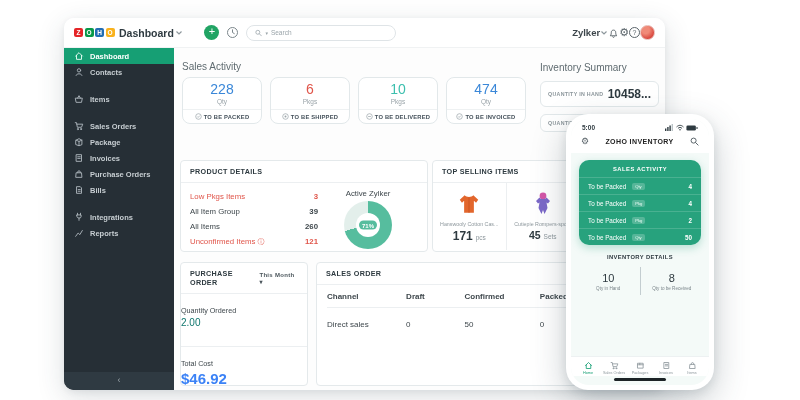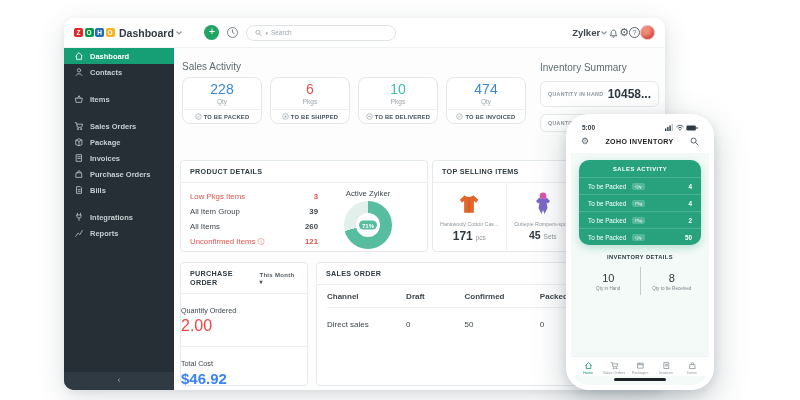--- a/index.html
+++ b/index.html
@@ -82,21 +82,21 @@
   .ts-name { font-size:5.3px; color:#8d979c; white-space:nowrap; overflow:hidden; }
   .ts-qty { margin-top:2px; font-size:10.5px; font-weight:bold; color:#2e3a40; }
   .ts-qty span { font-size:6.5px; font-weight:normal; color:#8d979c; }
 
   
   .po-panel { left:6px; top:214px; width:128px; height:124px; }
   .po-period { font-size:6px; color:#4a555b; font-weight:bold; }
   .po-metric { padding-top:12px; height:52px; }
   .po-metric + .po-metric { border-top:1px solid #eceff1; height:48px; }
   .po-m-label { font-size:7.2px; color:#3e474c; }
-  .po-m-val { font-size:16px; color:#ef4444; margin-top:2px; }
+  .po-m-val { font-size:10px; color:#0f766e; margin-top:2px; }
   .po-m-val.big { font-size:15px; font-weight:bold; color:#3b82f6; }
 
   
   .so-panel { left:142px; top:214px; width:346px; height:124px; }
   .so-table { display:flex; flex-direction:column; }
   .so-tr { display:flex; padding:0 10px; }
   .so-th { font-size:8px; font-weight:bold; color:#3e474c; padding:7px 0 6px; border-bottom:1px solid #eceff1; }
   .so-td { font-size:8px; color:#3e474c; padding:12px 0; }
   .c-channel { width:84px; }
   .c-draft { width:62px; }

